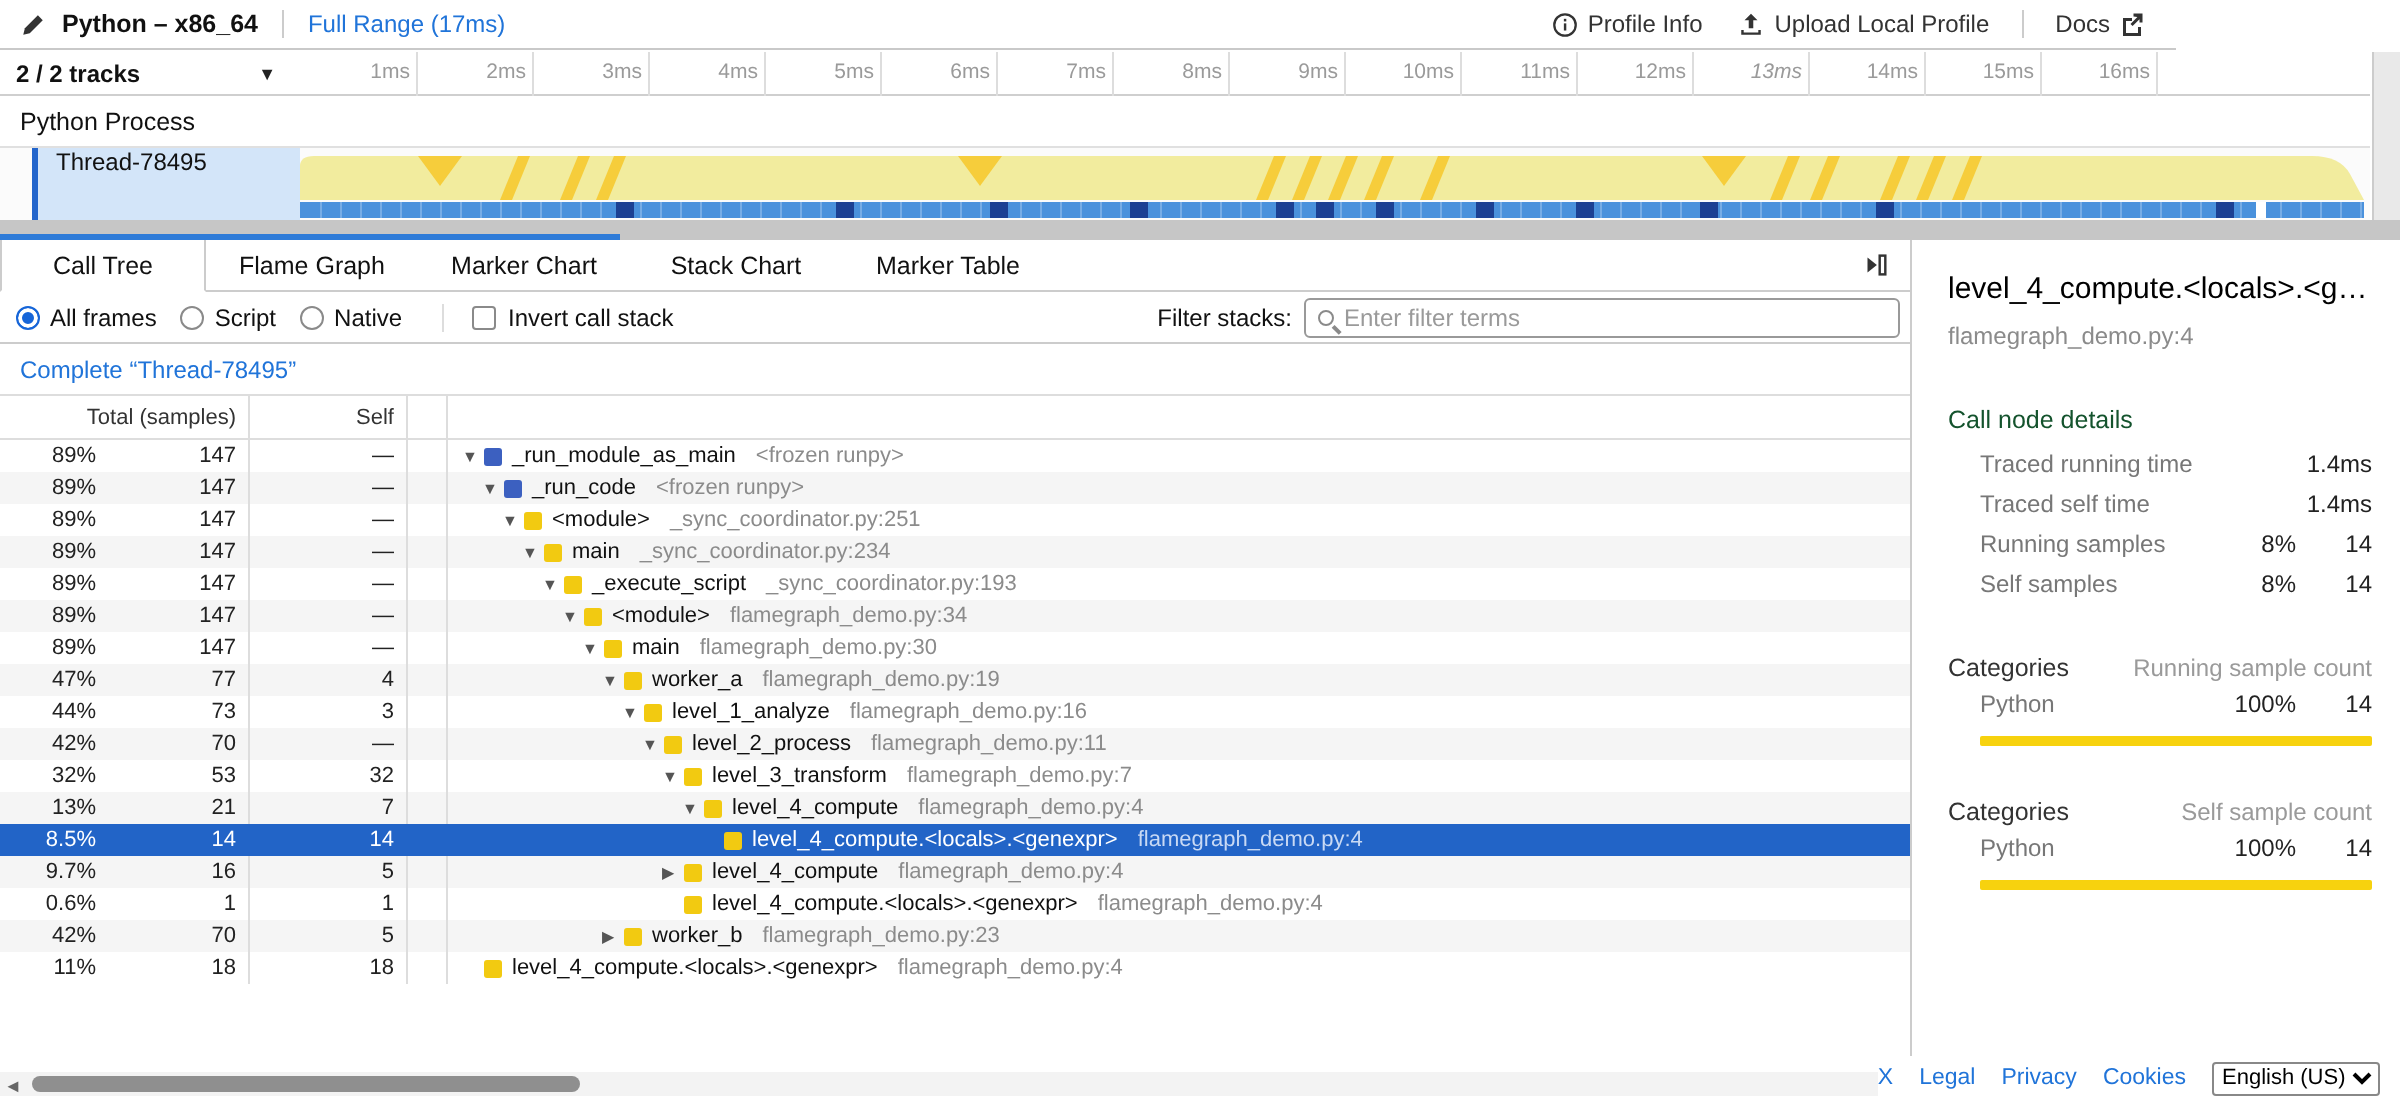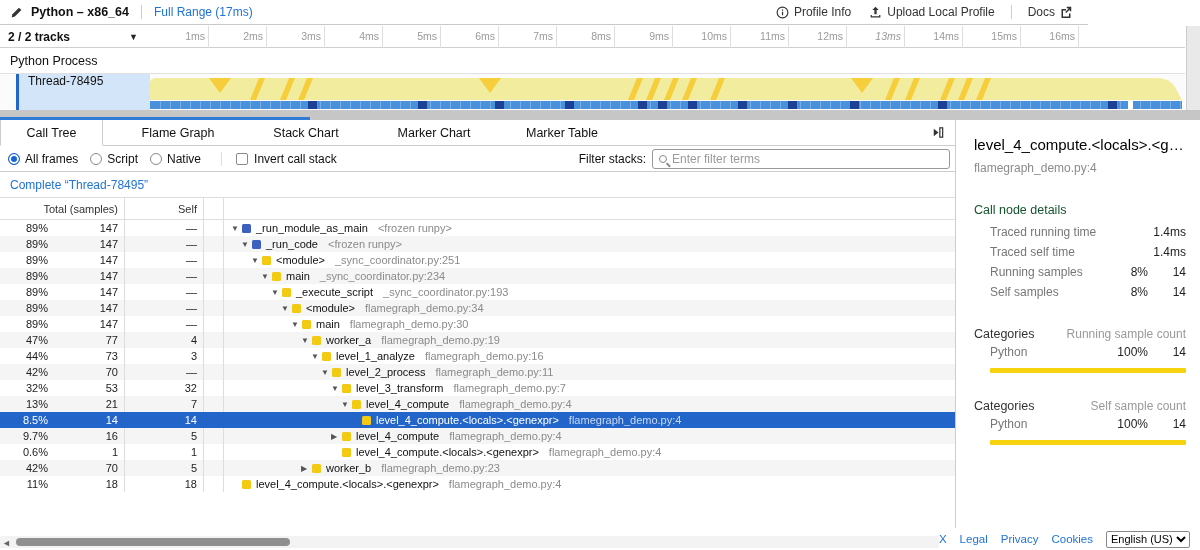--- a/index.html
+++ b/index.html
@@ -39,21 +39,21 @@
   #thread-label { width:131px; height:52px; background:#d3e5f9; display:flex; align-items:flex-start;
     font-size:12px; color:#111; padding-left:9px; cursor:pointer; }
   #thread-graph { position:relative; width:1035px; height:36px; cursor:pointer; }
   #splitter { position:absolute; left:0; top:110px; width:1200px; height:10px; background:#c6c6c6; }
   #timeline-hthumb { position:absolute; left:0; bottom:0; width:310px; height:3px; background:#2e7bd8; }
   
   #main { position:absolute; left:0; top:120px; width:1200px; height:430px; display:flex; }
   #content { width:955px; position:relative; background:#fff; }
   #sidebar { width:245px; border-left:1px solid #ccc; background:#fff; padding:16px 14px 0 18px; }
   
-  #tabbar { height:26px; border-bottom:1px solid #ccc; display:flex; align-items:stretch; background:#fff;gap:22px; }
+  #tabbar { height:26px; border-bottom:1px solid #ccc; display:flex; align-items:stretch; background:#fff; }
   .tab { display:flex; align-items:center; justify-content:center; font-size:12.5px; color:#111;
     width:106px; cursor:pointer; background:#fff; }
   .tab.active { border-left:1px solid #ccc; border-right:1px solid #ccc; width:103px;
     margin-bottom:-1px; border-bottom:1px solid #fff; }
   #panel-toggle { margin-left:auto; margin-right:10px; display:flex; align-items:center; cursor:pointer; }
   
   #settings { height:26px; border-bottom:1px solid #ccc; display:flex; align-items:center;
     font-size:12px; color:#111; padding-left:8px; }
   .radio-item { display:flex; align-items:center; gap:5px; margin-right:12px; cursor:pointer; }
   .radio { width:12px; height:12px; border-radius:50%; border:1px solid #8a8a8a; background:#fff; }
@@ -365,22 +365,22 @@
 <div id="splitter">
   <div id="timeline-hthumb"></div>
 </div>
 
 <div id="main">
   <div id="content">
     <div id="tabbar">
 
     <div class="tab active">Call Tree</div>
         <div class="tab">Flame Graph</div>
+        <div class="tab">Marker Chart</div>
         <div class="tab">Stack Chart</div>
-        <div class="tab">Marker Chart</div>
         <div class="tab">Marker Table</div>
         <span id="panel-toggle">
           <svg width="15" height="15" viewBox="0 0 16 16">
             <path d="M4 4l5 4-5 4z" fill="#333"></path>
             <rect x="10.5" y="3" width="3" height="10" fill="none" stroke="#333" stroke-width="1.3"></rect>
           </svg>
         </span>
       </div>
     <div id="settings">
       <span id="radio-group" style="display: flex;">

